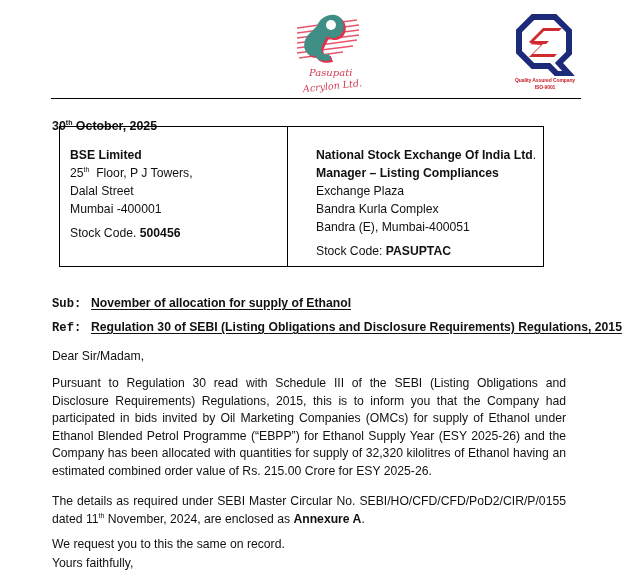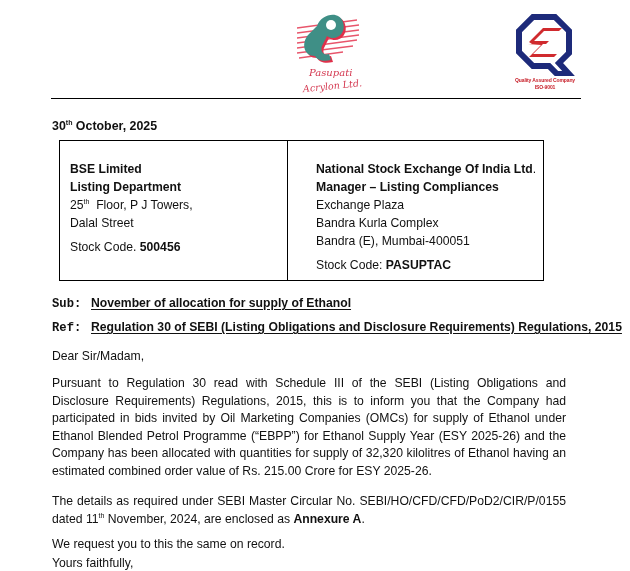--- a/index.html
+++ b/index.html
@@ -26,21 +26,21 @@
   }
   .header-rule {
     left: 51px; top: 98px; width: 530px; height: 0;
     border-top: 1.4px solid #000;
   }
   .date {
     left: 52px; top: 119px; font-weight: bold; font-size: 12.4px;
   }
   sup { font-size: 7px; line-height: 0; vertical-align: 5px; }
   .address-box {
-    left: 59px; top: 140px; width: 485px; height: 141px;
+    left: 59px; top: 126px; width: 485px; height: 141px;
     border: 1.3px solid #000; box-sizing: border-box;
     display: flex;
   }
   .address-col {
     box-sizing: border-box; height: 100%;
     padding-top: 19px;
   }
   .address-col.left { width: 228px; border-right: 1.3px solid #000; padding-left: 10px; }
   .address-col.right { flex: 1; padding-left: 28px; }
   .addr-line { height: 18px; line-height: 18px; white-space: nowrap; }
@@ -93,23 +93,23 @@
   <div class="caption" style="top:70px;">ISO-9001</div>
 </div>
 
 <div class="abs header-rule"></div>
 
 <div class="abs date"><span>30</span><sup>th</sup><span> October, 2025</span></div>
 
 <div class="abs address-box">
   <div class="address-col left">
     <div class="addr-line bold">BSE Limited</div>
-    <div class="addr-line bold">Listing Department</div>
     <div class="addr-line"><span>25</span><sup>th</sup><span style="white-space:pre">  Floor, P J Towers,</span></div>
     <div class="addr-line">Dalal Street</div>
+    <div class="addr-line">Mumbai -400001</div>
     <div class="addr-line stock"><span style="white-space:pre">Stock Code. </span><span class="b">500456</span></div>
   </div>
   <div class="address-col right">
     <div class="addr-line"><span class="b">National Stock Exchange Of India Ltd</span><span>.</span></div>
     <div class="addr-line bold">Manager – Listing Compliances</div>
     <div class="addr-line">Exchange Plaza</div>
     <div class="addr-line">Bandra Kurla Complex</div>
     <div class="addr-line">Bandra (E), Mumbai-400051</div>
     <div class="addr-line stock"><span style="white-space:pre">Stock Code: </span><span class="b">PASUPTAC</span></div>
   </div>

